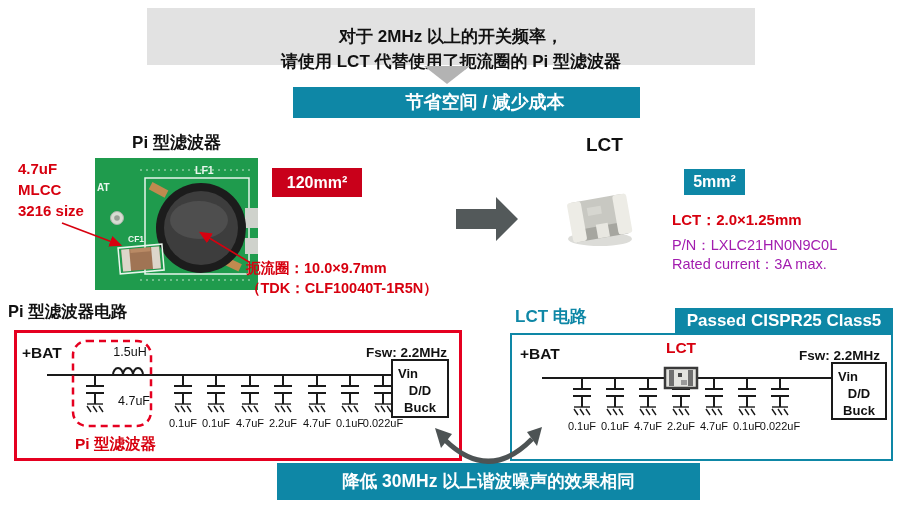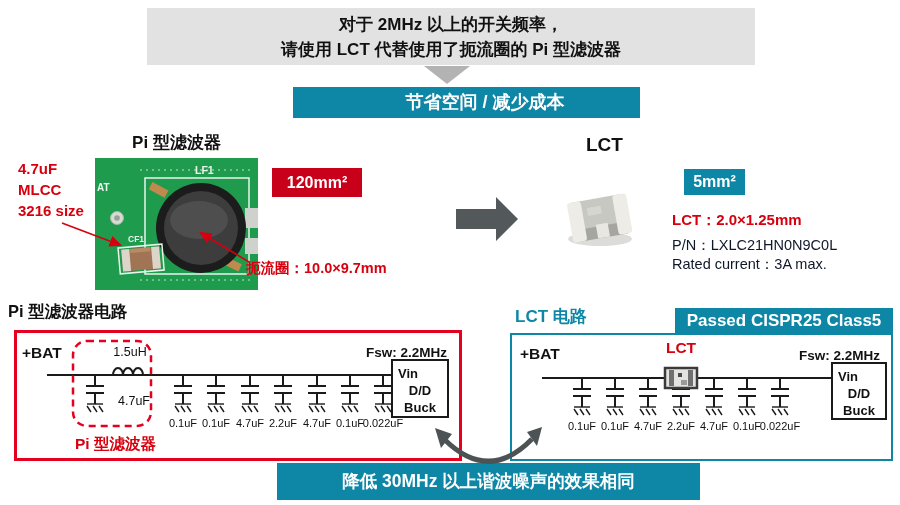--- a/index.html
+++ b/index.html
@@ -6,42 +6,42 @@
     --teal:#0e87a6; --red:#d7000f; --badge_red:#c9001a; --red_border:#e50020;
     --box_gray:#e2e2e2; --arrow_gray:#53595a; --triangle_gray:#b3b3b3;
   }
   html,body{margin:0;padding:0;background:#fff;}
   #canvas{position:relative;width:900px;height:505px;background:#fff;overflow:hidden;
           font-family:"Liberation Sans",sans-serif;color:#111;}
   #canvas > div, #canvas > svg{position:absolute;}
 
   .instruction-box{left:147px;top:8px;width:608px;height:57px;background:var(--box_gray);
     font-weight:700;font-size:17px;line-height:25px;text-align:center;
-    box-sizing:border-box;padding-top:4px;}
+    box-sizing:border-box;padding-top:16px;}
   .down-triangle{left:424px;top:66px;width:0;height:0;
     border-left:23px solid transparent;border-right:23px solid transparent;
     border-top:18px solid var(--triangle_gray);}
   .benefit-banner{left:293px;top:87px;width:310px;height:31px;background:var(--teal);
     color:#fff;font-weight:700;font-size:18px;text-align:center;line-height:31px;padding-left:37px;}
 
   .pi-title{left:95px;top:131px;width:163px;text-align:center;font-weight:700;font-size:17px;}
   .cap-annotation{left:18px;top:158px;color:var(--red);font-weight:700;font-size:15px;line-height:21px;}
   .pcb-photo{left:95px;top:158px;width:163px;height:105px;}
   .area-badge{color:#fff;font-weight:700;text-align:center;}
   .badge-red{left:272px;top:168px;width:90px;height:29px;background:var(--badge_red);
     font-size:16px;line-height:29px;}
   .badge-teal{left:672px;top:169px;width:61px;height:26px;background:var(--teal);
     font-size:16px;line-height:26px;margin-left:12px;}
   .choke-note{left:246px;top:258px;color:var(--red);font-weight:700;font-size:14.5px;line-height:20px;}
   .big-arrow{left:456px;top:197px;}
 
   .lct-title{left:586px;top:134px;font-weight:700;font-size:19px;}
   .lct-photo{left:560px;top:186px;}
   .lct-size-note{left:672px;top:211px;color:var(--red);font-weight:700;font-size:15px;}
-  .lct-pn{left:672px;top:236px;color:#0f172a;font-size:14.5px;line-height:19px;}
+  .lct-pn{left:672px;top:236px;color:#a21caf;font-size:14.5px;line-height:19px;}
 
   .pi-circuit-title{left:8px;top:301px;font-weight:700;font-size:16.5px;}
   .pi-circuit-box{left:14px;top:330px;width:448px;height:131px;border:3px solid var(--red_border);
     box-sizing:border-box;background:#fff;}
   .lct-circuit-title{left:515px;top:305px;font-weight:700;font-size:17px;color:var(--teal);}
   .passed-badge{left:675px;top:308px;width:218px;height:26px;background:var(--teal);color:#fff;
     font-weight:700;font-size:17px;text-align:center;line-height:26px;z-index:3;}
   .lct-circuit-box{left:510px;top:333px;width:383px;height:128px;border:2px solid var(--teal);
     box-sizing:border-box;background:#fff;}
 
@@ -122,20 +122,21 @@
       </marker>
     </defs>
     <line x1="62" y1="223" x2="120" y2="245" stroke="#d7000f" stroke-width="1.6" marker-end="url(#redarrow)"></line>
     <line x1="249" y1="262" x2="201" y2="233" stroke="#d7000f" stroke-width="1.6" marker-end="url(#redarrow)"></line>
   </svg>
 
   <div class="area-badge badge-red">120mm²</div>
 
   <div class="choke-note">
     <div>扼流圈：10.0×9.7mm</div>
+    <div>（TDK：CLF10040T-1R5N）</div>
   </div>
 
   <svg class="big-arrow" width="62" height="44">
     <polygon points="0,12 40,12 40,0 62,22 40,44 40,32 0,32" fill="var(--arrow_gray)"></polygon>
   </svg>
 
   <div class="lct-title">LCT</div>
   <div class="lct-photo">
     <svg width="80" height="62" viewBox="0 0 80 62">
       <ellipse cx="40" cy="53" rx="32" ry="7" fill="#dcdcd8"></ellipse>

